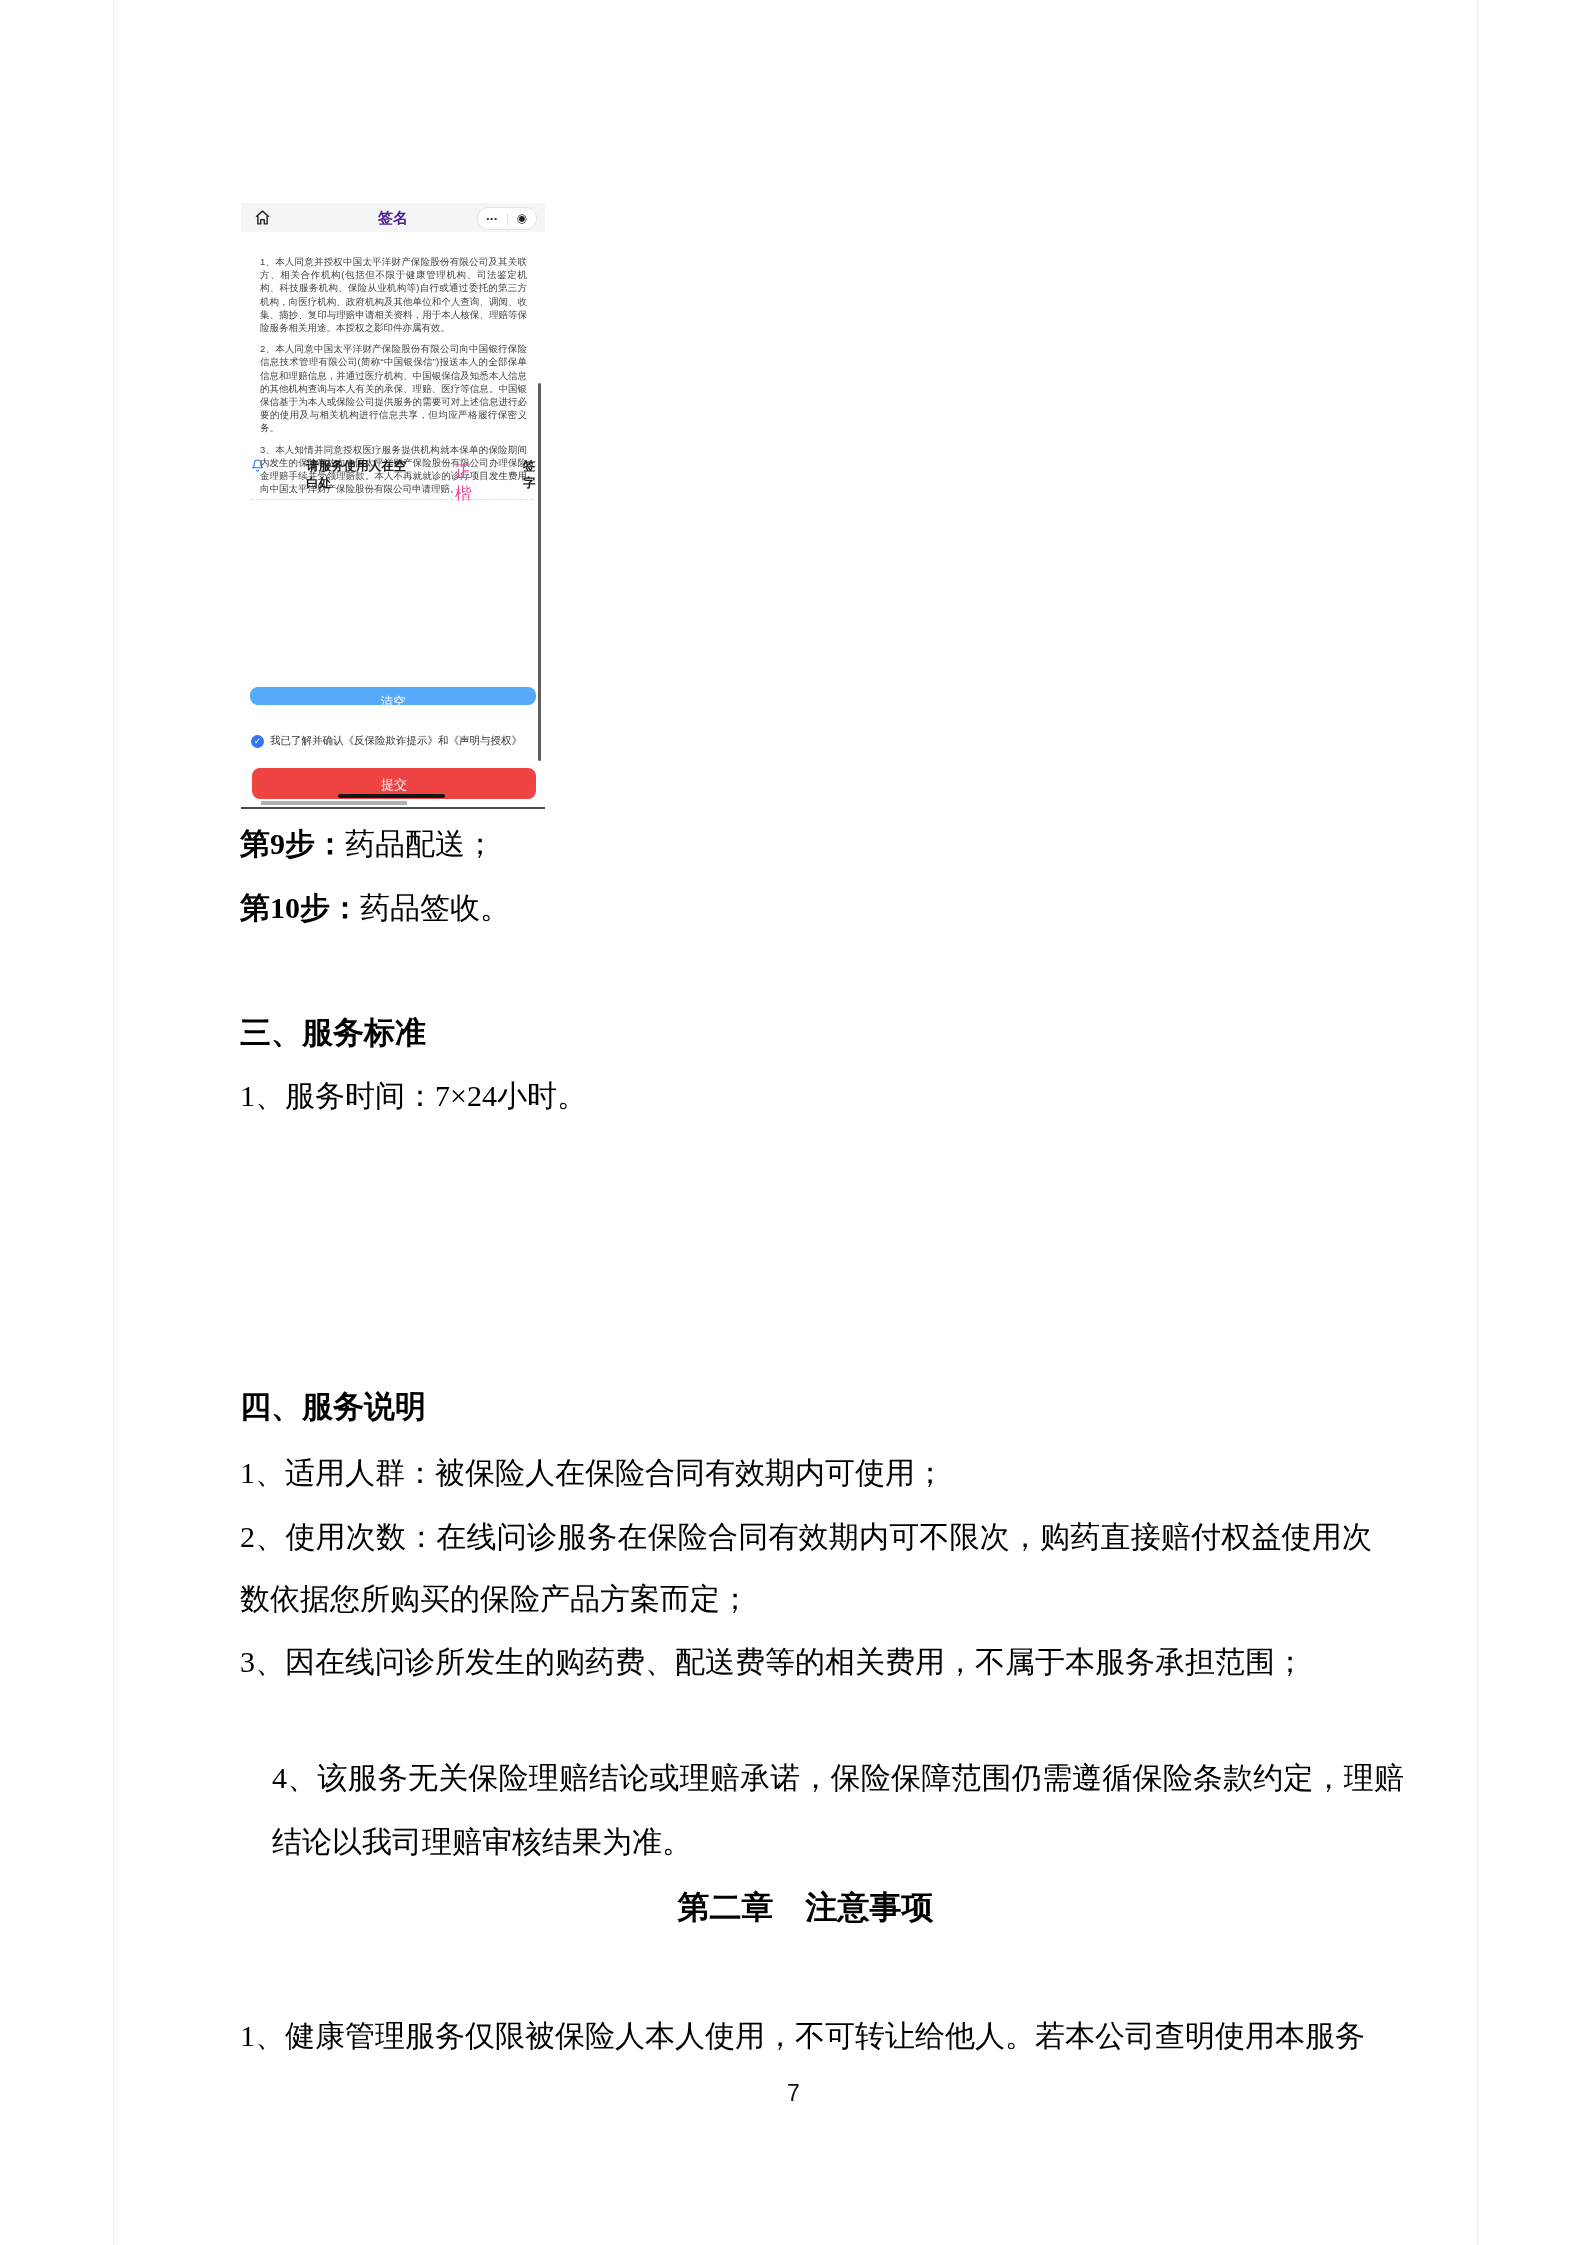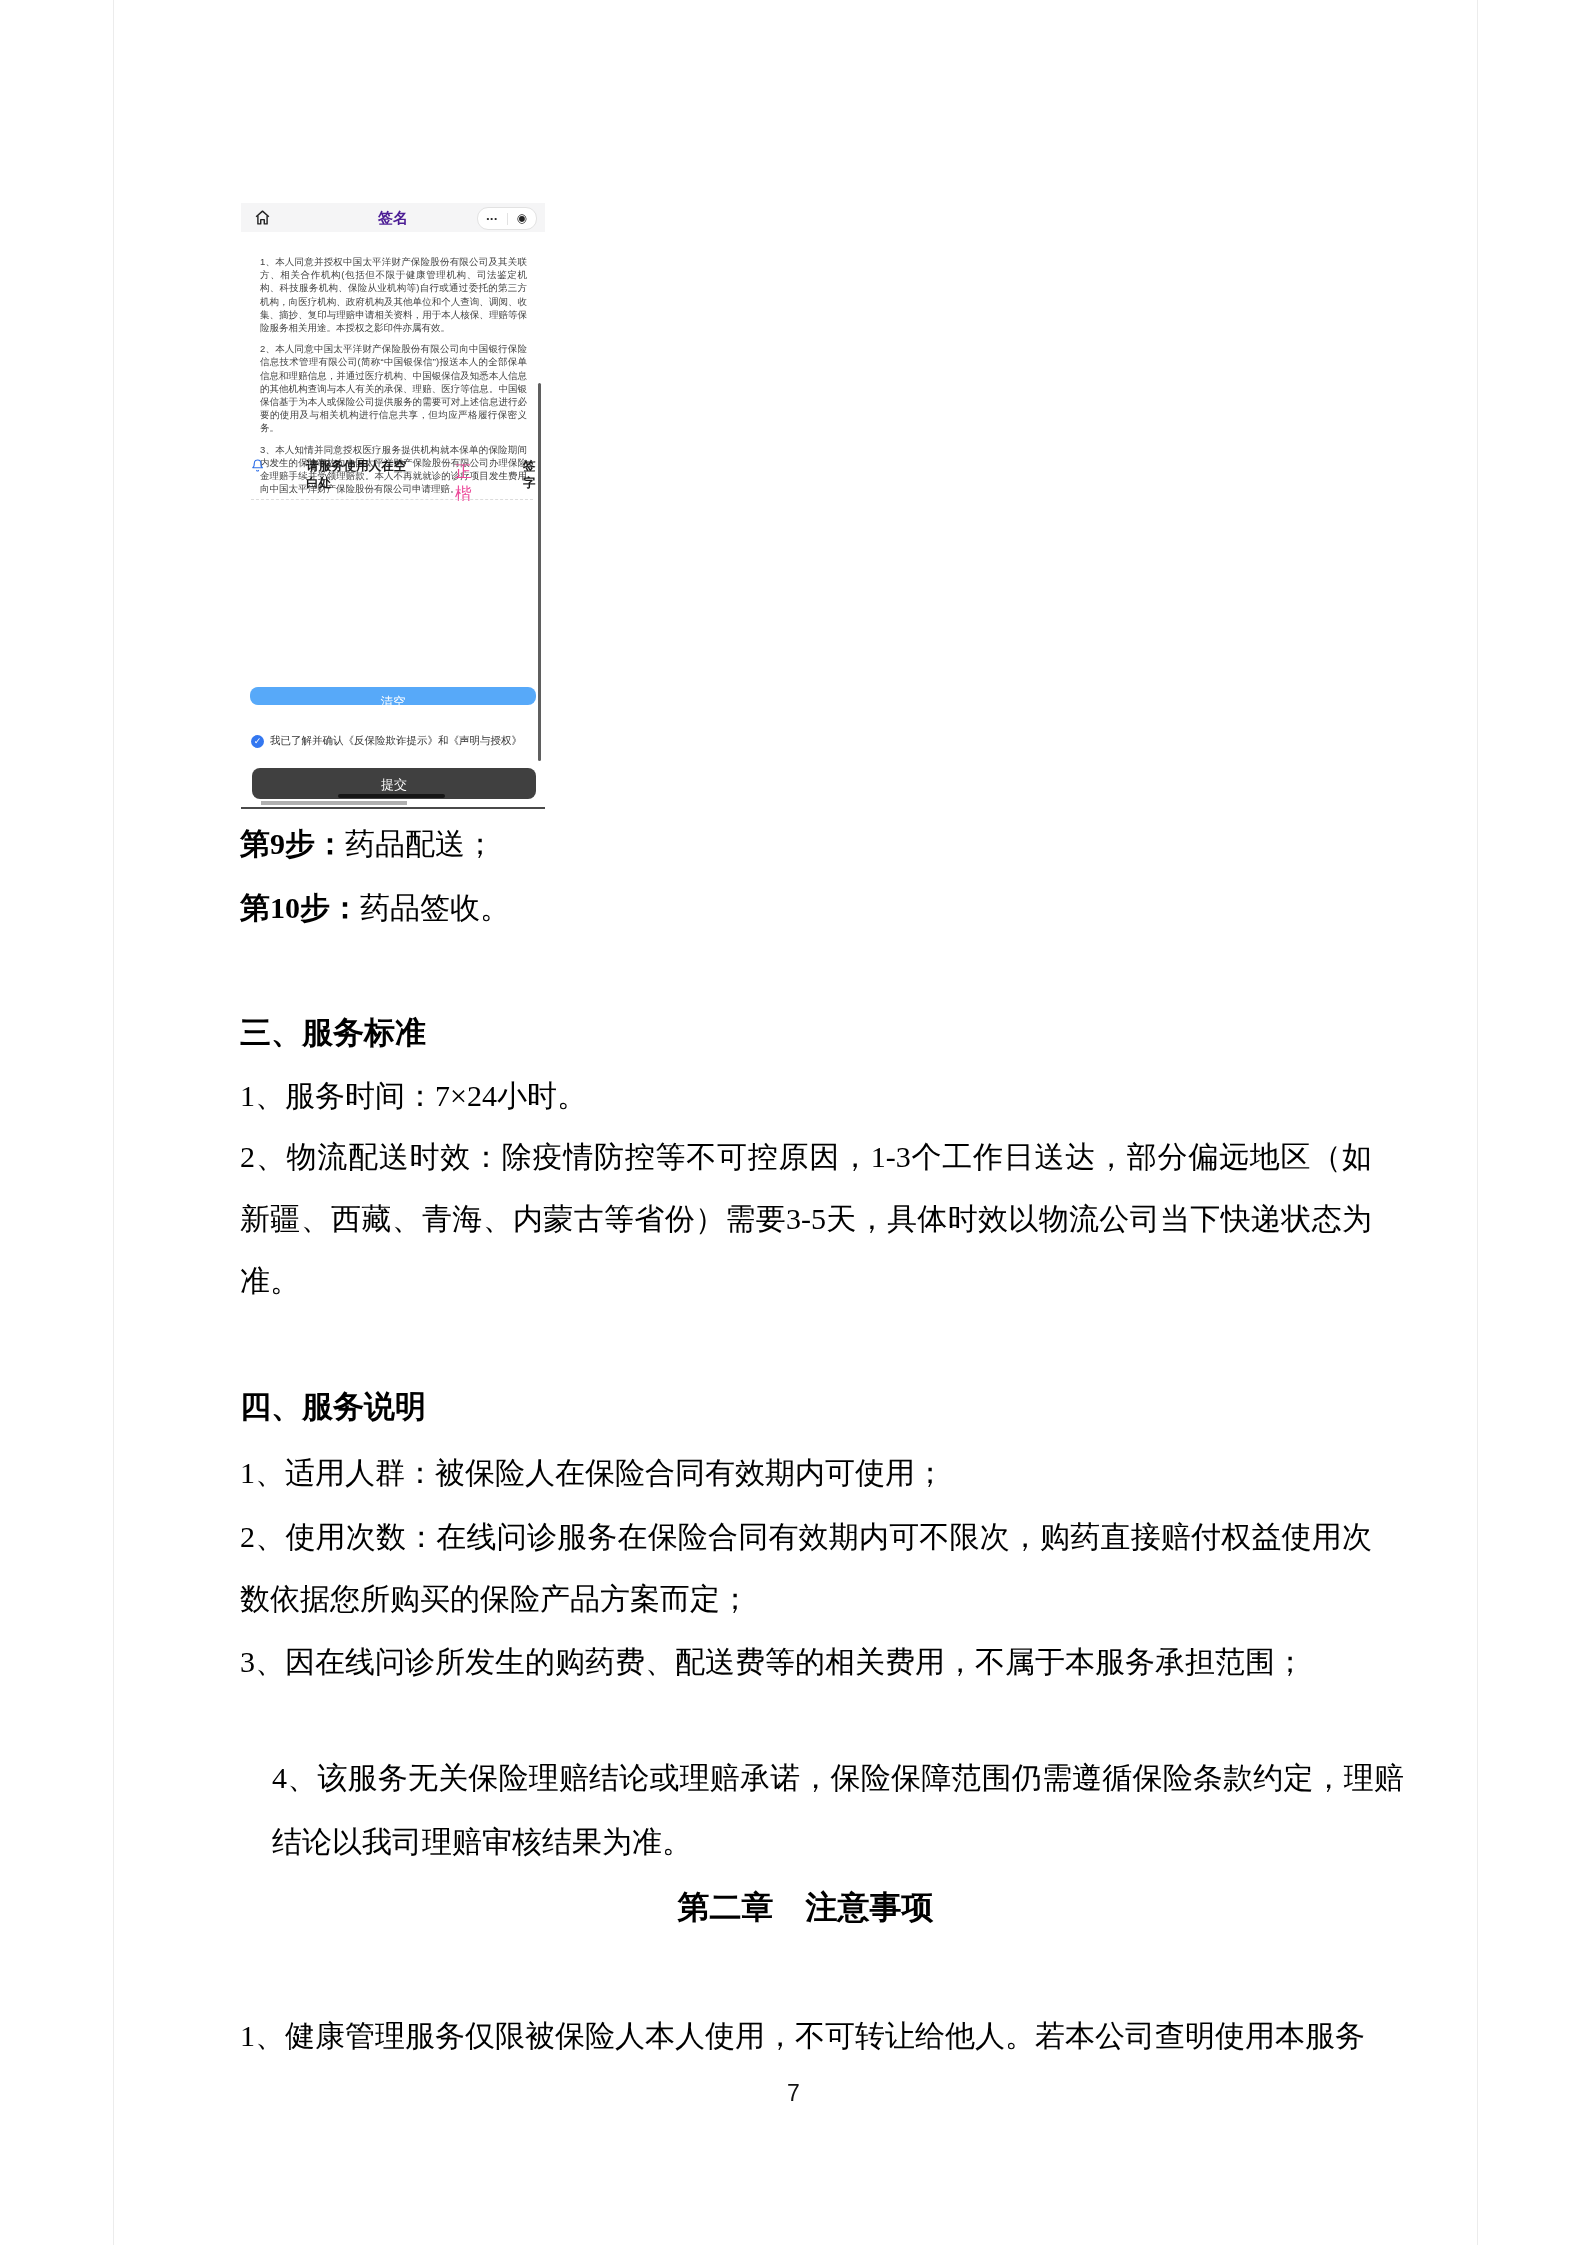--- a/index.html
+++ b/index.html
@@ -33,21 +33,21 @@
 
   .dash-line{position:absolute;left:10px;right:12px;top:296px;border-top:1px dashed #dcdcdc;}
 
   .clear-btn{position:absolute;left:9px;top:484px;width:286px;height:18px;background:#57a9f9;border:none;
              border-radius:8px;color:#fff;font-size:12.5px;line-height:28px;text-align:center;
              font-family:"Liberation Sans","DejaVu Sans",sans-serif;}
   .agree-row{position:absolute;left:10px;top:531px;display:flex;align-items:center;}
   .check-circle{width:13px;height:13px;border-radius:50%;background:#3377f0;color:#fff;font-size:9px;
                 line-height:13px;text-align:center;flex:none;}
   .agree-label{font-size:10.5px;color:#333;margin-left:6px;}
-  .submit-btn{position:absolute;left:11px;top:565px;width:284px;height:31px;background:#404040;border:none;
+  .submit-btn{position:absolute;left:11px;top:565px;width:284px;height:31px;background:#ef4444;border:none;
               border-radius:8px;color:#fff;font-size:13px;line-height:31px;text-align:center;
               font-family:"Liberation Sans","DejaVu Sans",sans-serif;z-index:1;}
   .home-indicator{position:absolute;left:97px;top:591px;width:107px;height:4px;background:#161616;border-radius:2px;z-index:3;}
   .h-scrollbar{position:absolute;left:20px;top:598px;width:146px;height:4px;background:#b0b0b0;z-index:2;}
   .v-scrollbar{position:absolute;right:4px;top:180px;width:3px;height:378px;background:#5f5f5f;border-radius:2px;z-index:4;}
 
   
   .doc-line{position:absolute;left:240px;width:1132px;font-size:30px;line-height:64px;text-align:justify;}
   .doc-line.single{text-align:left;}
   .bold{font-weight:bold;}
@@ -111,21 +111,20 @@
 
   <div class="doc-line single" style="top:812px;">
     <span class="bold">第9步：</span><span>药品配送；</span>
   </div>
   <div class="doc-line single" style="top:876px;">
     <span class="bold">第10步：</span><span>药品签收。</span>
   </div>
 
   <div class="h-sec" style="top:1001px;">三、服务标准</div>
   <div class="doc-line single" style="top:1064px;">1、服务时间：7×24小时。</div>
-  <div class="doc-line" style="top:1126px;line-height:62px;">2、物流配送时效：除疫情防控等不可控原因，1-3个工作日送达，部分偏远地区（如新疆、西藏、青海、内蒙古等省份）需要3-5天，具体时效以物流公司当下快递状态为准。</div>
 
   <div class="h-sec" style="top:1375px;">四、服务说明</div>
   <div class="doc-line single" style="top:1441px;">1、适用人群：被保险人在保险合同有效期内可使用；</div>
   <div class="doc-line" style="top:1506px;line-height:62px;">2、使用次数：在线问诊服务在保险合同有效期内可不限次，购药直接赔付权益使用次数依据您所购买的保险产品方案而定；</div>
   <div class="doc-line single" style="top:1630px;">3、因在线问诊所发生的购药费、配送费等的相关费用，不属于本服务承担范围；</div>
   <div class="doc-line" style="top:1746px;line-height:64px;margin-left:32px;">4、该服务无关保险理赔结论或理赔承诺，保险保障范围仍需遵循保险条款约定，理赔结论以我司理赔审核结果为准。</div>
 
   <div class="chapter" style="top:1875px;">第二章　注意事项</div>
   <div class="doc-line single" style="top:2004px;">1、健康管理服务仅限被保险人本人使用，不可转让给他人。若本公司查明使用本服务</div>
 

